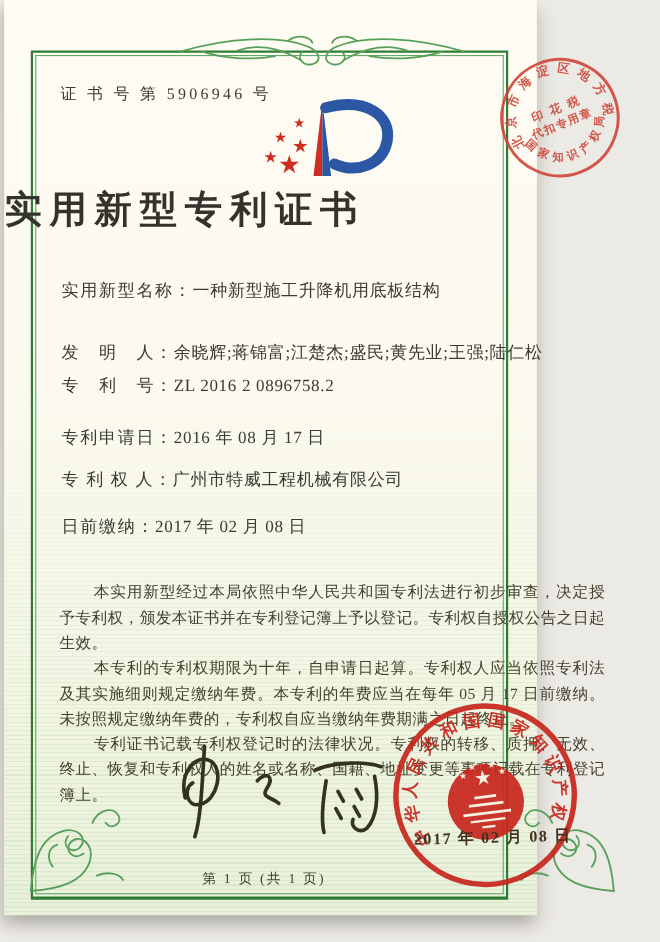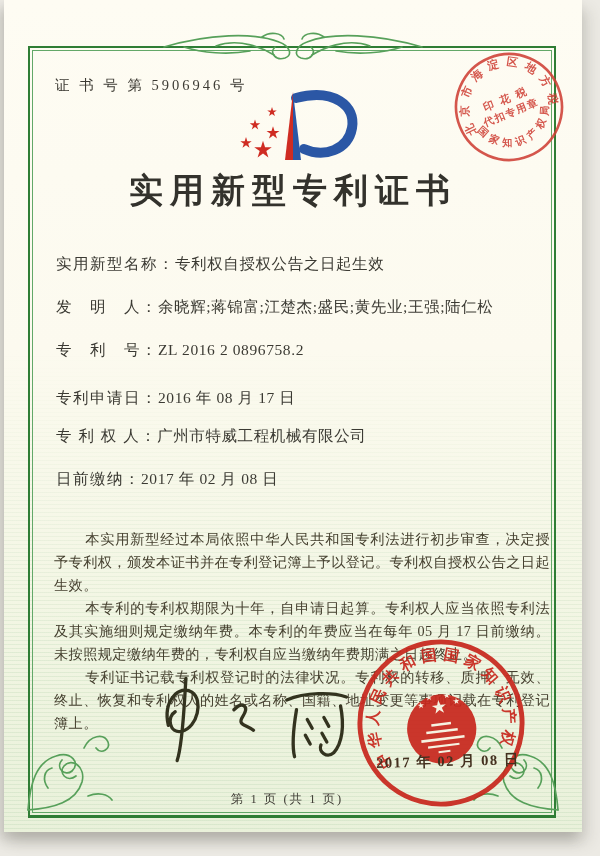--- a/index.html
+++ b/index.html
@@ -3,21 +3,21 @@
 <meta charset="utf-8">
 <style>
   * { margin:0; padding:0; box-sizing:border-box; }
   html,body { width:600px; height:856px; }
   body {
     font-family:"Liberation Serif","DejaVu Serif",serif;
     background:#eceae4;
     position:relative; overflow:hidden;
   }
   .paper {
-    position:absolute; left:4px; top:0; width:578px; height:832px;
+    position:absolute; left:4px; top:0; width:484px; height:832px;
     background:linear-gradient(180deg,#fefcf3 0%,#fcfaef 42%,#f3f6e4 72%,#e9f1da 100%);
     box-shadow:-5px 8px 12px rgba(60,60,50,.22), 6px 10px 14px rgba(60,60,50,.15);
   }
   .stripes {
     position:absolute; inset:0;
     background:repeating-linear-gradient(180deg, rgba(106,168,110,.12) 0 1px, transparent 1px 4px);
     -webkit-mask:linear-gradient(180deg, transparent 0 42%, #000 80%);
     mask:linear-gradient(180deg, transparent 0 42%, #000 80%);
     pointer-events:none;
   }
@@ -29,27 +29,27 @@
     content:""; position:absolute; inset:2px;
     border:1px solid #63a868;
   }
   .cert-no {
     position:absolute; left:51px; top:76px;
     font-size:14.5px; letter-spacing:3px; color:#3c3a33;
   }
   .logo { position:absolute; left:228px; top:84px; width:132px; height:82px; }
   .tax-seal { position:absolute; left:446px; top:48px; width:118px; height:118px; transform:rotate(-22deg); opacity:.88; }
   .title {
-    position:absolute; left:0; right:0; top:168px; text-align:center;
+    position:absolute; left:0; right:0; top:168px; text-align:left;
     font-size:34px; font-weight:600; letter-spacing:7px; color:#33322c;
   }
   .fields { position:absolute; left:52px; top:254px; width:480px; }
   .field-row { position:absolute; left:0; font-size:15.5px; color:#3b3a33; letter-spacing:.6px; white-space:nowrap; }
   .field-row .lbl { letter-spacing:1.5px; }
-  .f0{top:0} .f1{top:43px} .f2{top:86px} .f3{top:134px} .f4{top:172px} .f5{top:215px}
+  .f0{top:0} .f1{top:56px} .f2{top:86px} .f3{top:134px} .f4{top:172px} .f5{top:215px}
   .paras {
     position:absolute; left:50px; top:528px; width:496px;
     font-size:14.2px; line-height:1.62; color:#45402f; letter-spacing:.4px;
     text-align:justify;
   }
   .paras p { text-indent:2.2em; }
   .signer { position:absolute; left:64px; top:694px; font-size:15.5px; color:#3b3a33; }
   .signer .role { letter-spacing:6px; display:block; }
   .signer .name { display:block; margin-top:10px; letter-spacing:2px; }
   .signature { position:absolute; left:135px; top:666px; width:225px; height:108px; }
@@ -132,21 +132,21 @@
       <textPath href="#taxBot" startOffset="2">国家知识产权局</textPath>
     </text>
     <text x="58" y="53" text-anchor="middle" font-size="10.5" letter-spacing="2" fill="#cf4036" font-weight="bold">印 花 税</text>
     <text x="58" y="67" text-anchor="middle" font-size="10" letter-spacing="1.5" fill="#cf4036" font-weight="bold">代扣专用章</text>
   </svg>
 
   <div class="title">实用新型专利证书</div>
 
   <div class="fields">
     <div class="field-row f0">
-      <span class="lbl">实用新型名称：</span><span class="val">专利权自授权公告之日起生效</span>
+      <span class="lbl">实用新型名称：</span><span class="val">一种新型施工升降机用底板结构</span>
     </div>
     <div class="field-row f1">
       <span class="lbl">发　明　人：</span><span class="val">余晓辉;蒋锦富;江楚杰;盛民;黄先业;王强;陆仁松</span>
     </div>
     <div class="field-row f2">
       <span class="lbl">专　利　号：</span><span class="val">ZL 2016 2 0896758.2</span>
     </div>
     <div class="field-row f3">
       <span class="lbl">专利申请日：</span><span class="val">2016 年 08 月 17 日</span>
     </div>

